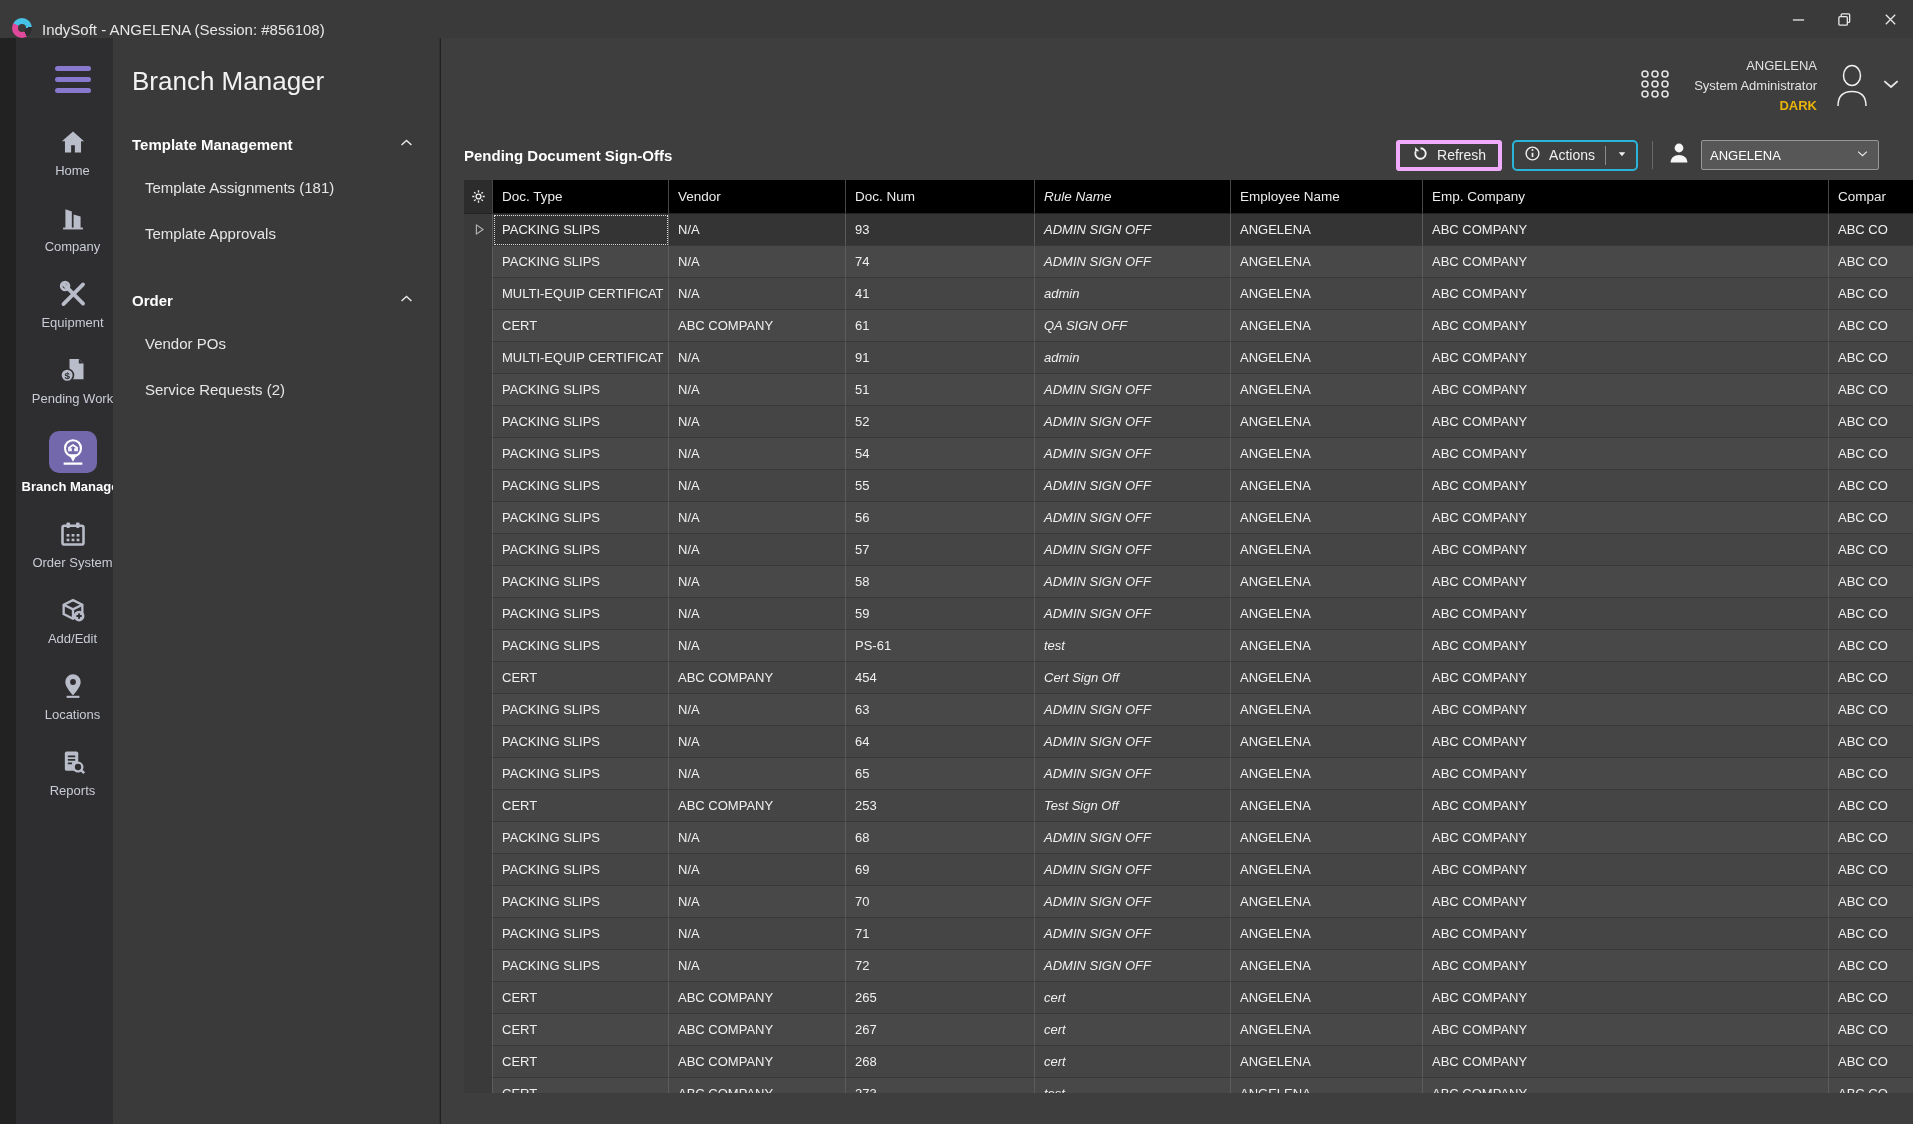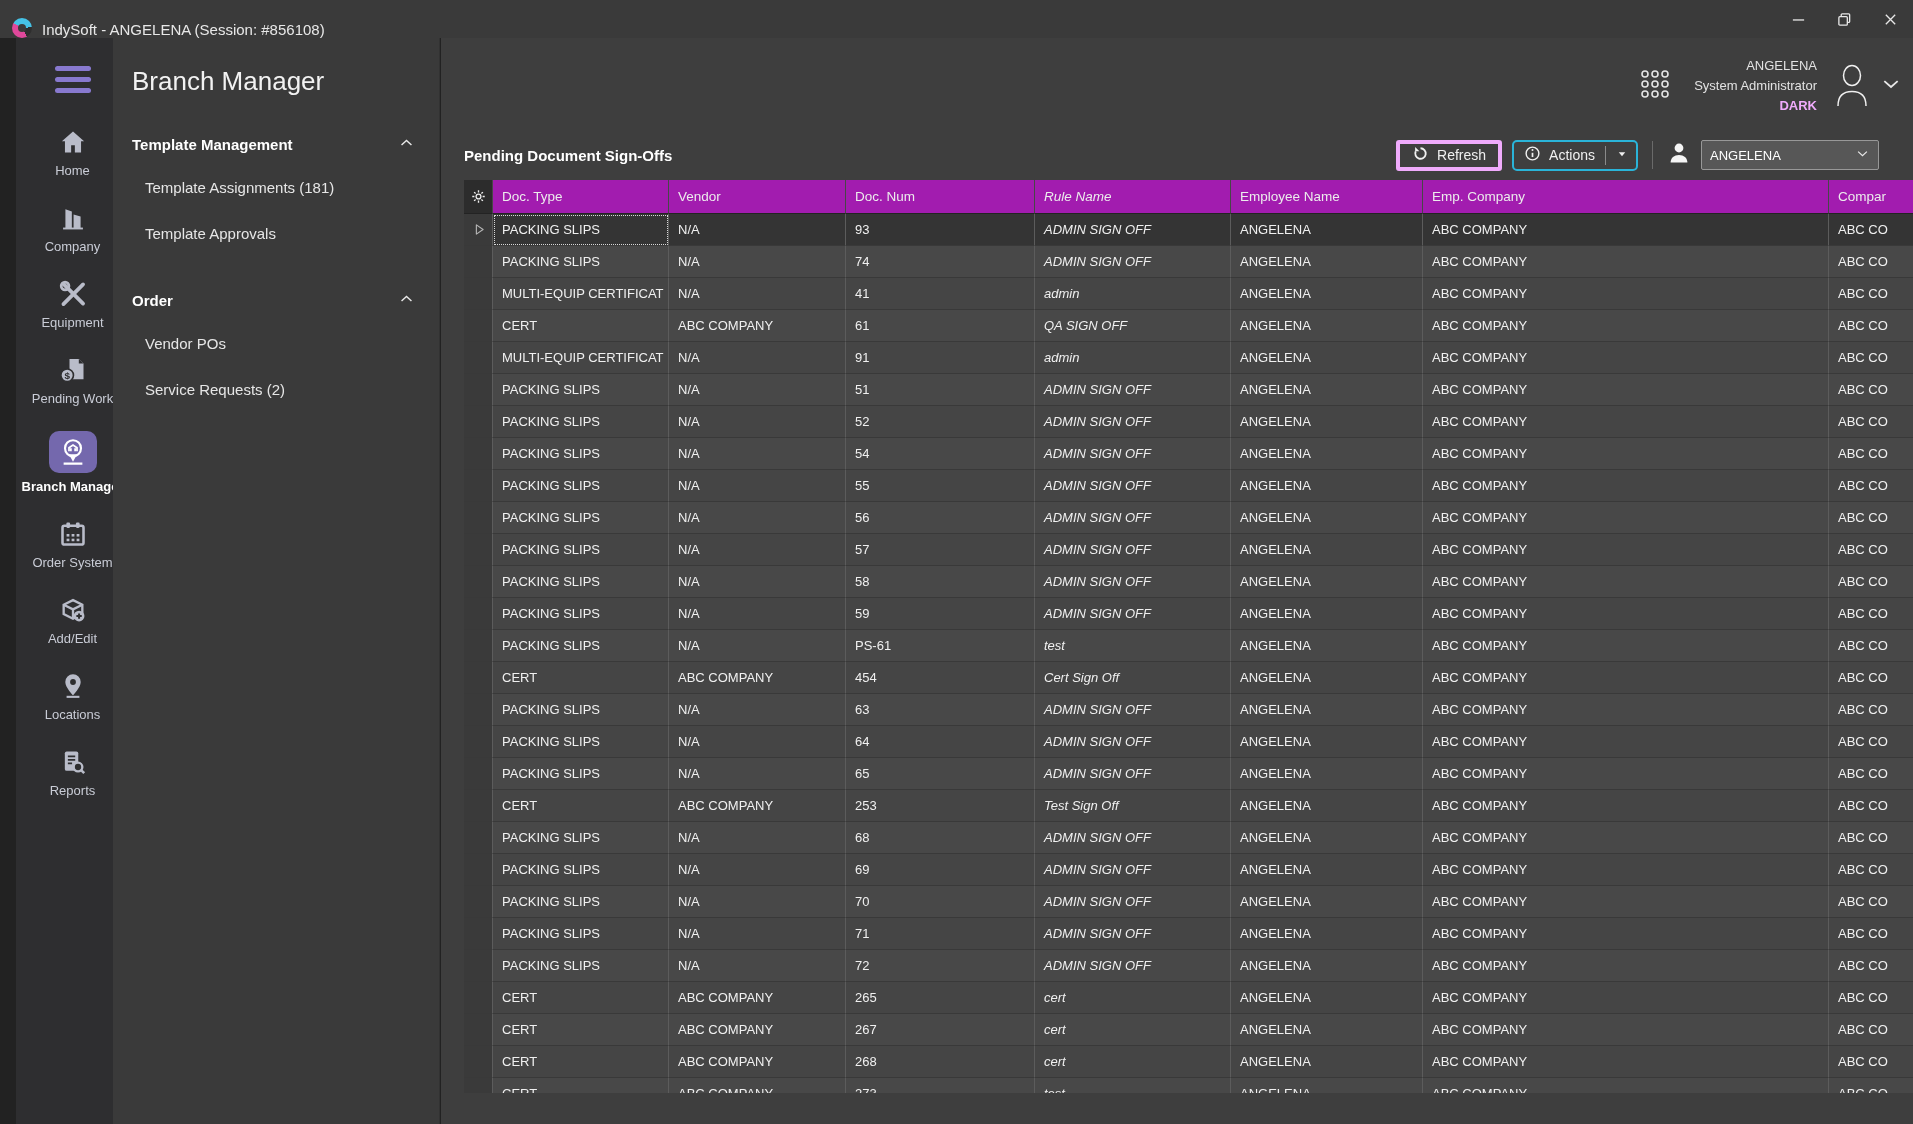--- a/index.html
+++ b/index.html
@@ -46,21 +46,21 @@
   .nav-item.selected{background:#5a5a5a;}
   .nav-item.selected::before{content:'';position:absolute;left:0;top:0;bottom:0;width:4px;background:#2ab4d9;}
 
   
   .main{position:absolute;left:441px;top:38px;right:0;bottom:0;background:#3e3e3e;}
 
   .user-block{position:absolute;top:18px;right:12px;display:flex;align-items:center;}
   .dots-grid{margin-right:22px;cursor:pointer;}
   .dots-grid svg{width:34px;height:34px;stroke:#e4e4e4;fill:none;stroke-width:1.6;}
   .user-text{text-align:right;color:#e2e2e2;font-size:13px;line-height:20px;margin-right:12px;}
-  .user-theme{font-weight:700;color:#f0abfc;}
+  .user-theme{font-weight:700;color:#eab308;}
   .avatar svg{width:46px;height:44px;stroke:#f0f0f0;fill:none;stroke-width:1.5;}
   .user-chev{margin-left:6px;cursor:pointer;}
   .user-chev svg{width:20px;height:20px;stroke:#e8e8e8;stroke-width:2.2;fill:none;}
 
   .toolbar{position:absolute;left:23px;right:34px;top:100px;height:34px;display:flex;align-items:center;}
   .tb-heading{font-size:15px;font-weight:700;color:#fff;}
   .tb-spacer{flex:1;}
   .tb-right{display:flex;align-items:center;gap:10px;}
   .btn{display:flex;align-items:center;gap:8px;height:31px;padding:0 12px;background:#3f3f3f;
        border:4px solid #f0abfc;border-radius:3px;color:#f0f0f0;font-size:14px;cursor:pointer;}
@@ -76,21 +76,21 @@
   .emp-select svg{width:15px;height:15px;stroke:#e8e8e8;stroke-width:2;fill:none;}
 
   
   .grid{position:absolute;left:23px;top:142px;right:0;height:913px;overflow:hidden;}
   .g-row{display:flex;width:1515px;background:#454545;}
   .g-row:nth-child(even){background:#484848;}
   .g-row.sel{background:#343434;}
   .g-head{background:#2c2c2c !important;}
   .gc{height:32px;line-height:31px;padding:0 9px;border-right:1px solid #5c5c5c;border-bottom:1px solid #393939;
       overflow:hidden;white-space:nowrap;color:#f0f0f0;font-size:13px;flex:none;}
-  .g-head .gc{height:34px;line-height:33px;background:#a21caf;border-right:1px solid #474747;
+  .g-head .gc{height:34px;line-height:33px;background:#000000;border-right:1px solid #474747;
               border-bottom:1px solid #232323;font-size:13.5px;color:#ececec;}
   .gc.ind{width:29px;padding:0;display:flex;align-items:center;justify-content:center;background:#3a3a3a;}
   .g-head .gc.ind{background:#2c2c2c;}
   .gc.ind svg{width:17px;height:17px;}
   .w0{width:176px;}.w1{width:177px;}.w2{width:189px;}.w3{width:196px;font-style:italic;}.w4{width:192px;}.w5{width:406px;}.w6{width:150px;}
   .gc.focus{outline:1px dotted #d8d8d8;outline-offset:-2px;}
   .g-body{height:879px;overflow:hidden;}
   .settings-sun{color:#2ab4d9;}
   .row-arrow{color:#b5b5b5;}
 </style>

